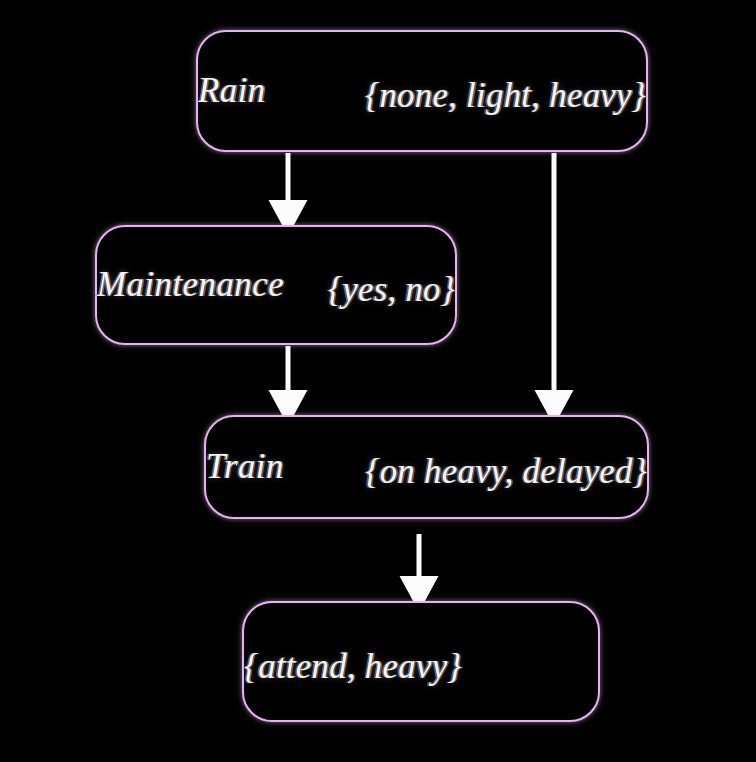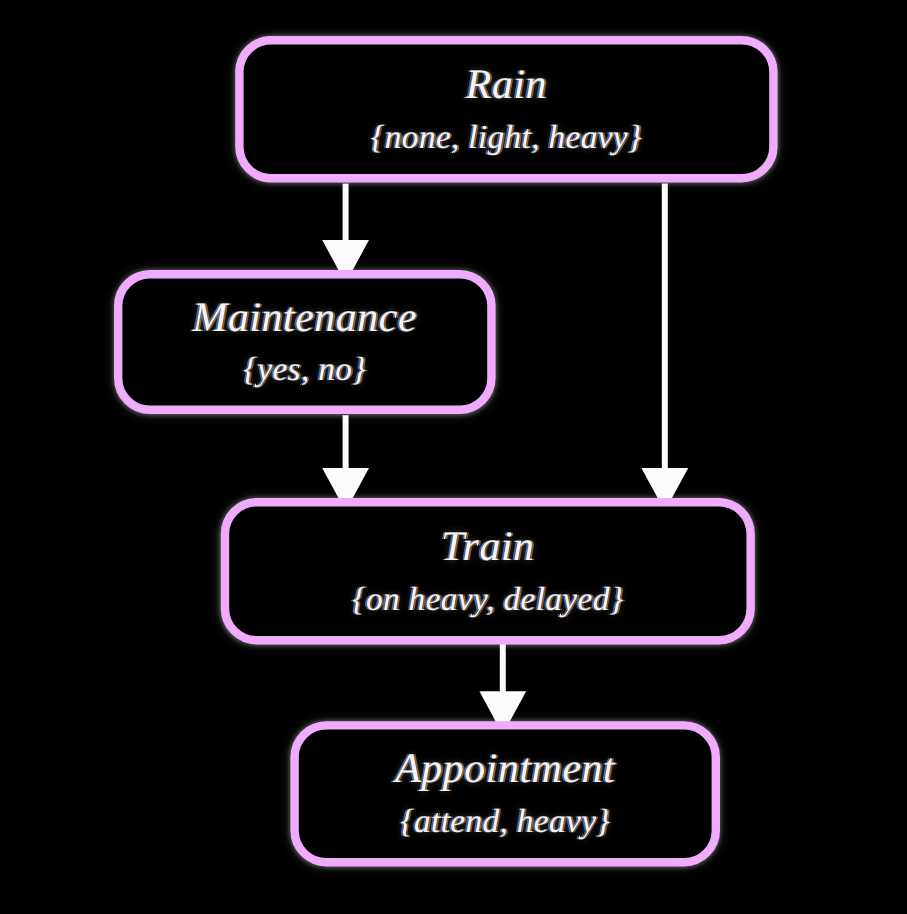--- a/index.html
+++ b/index.html
@@ -27,60 +27,60 @@
     left: 0;
     top: 0;
     width: 756px;
     height: 762px;
     pointer-events: none;
   }
 
   .node {
     position: absolute;
     box-sizing: border-box;
-    border: 7px solid #f0abfc;
+    border: 2px solid #f0abfc;
     border-radius: 30px;
     background: #000000;
     display: flex;
-    flex-direction: column;
+    flex-direction: row;
     align-items: center;
-    justify-content: center;
+    justify-content: space-between;
     text-align: center;
     color: #f7f4ef;
     font-style: italic;
     line-height: 1.08;
     box-shadow:
       0 0 4px rgba(255,255,255,0.35),
       0 0 10px rgba(255,255,255,0.16);
     z-index: 2;
   }
 
   .node-title {
     font-size: 35px;
     letter-spacing: 0.4px;
     text-shadow:
       -1.6px 0 0 rgba(80,140,235,0.70),
        1.6px 0 0 rgba(245,150,60,0.55),
        0 0 6px rgba(255,255,255,0.30);
   }
 
   .node-states {
-    font-size: 28px;
+    font-size: 35px;
     letter-spacing: 0.2px;
     margin-top: 10px;
     text-shadow:
       -1.6px 0 0 rgba(80,140,235,0.70),
        1.6px 0 0 rgba(245,150,60,0.55),
        0 0 6px rgba(255,255,255,0.30);
   }
 
   
   #node-rain        { left: 196px; top:  30px; width: 452px; height: 122px; }
-  #node-maintenance { left:  95px; top: 225px; width: 318px; height: 120px; }
-  #node-train       { left: 184px; top: 415px; width: 445px; height: 122px; }
+  #node-maintenance { left:  95px; top: 225px; width: 362px; height: 120px; }
+  #node-train       { left: 204px; top: 415px; width: 445px; height: 104px; }
   #node-appointment { left: 242px; top: 601px; width: 358px; height: 121px; }
 </style>
 </head>
 <body>
 
 <div id="canvas">
 
   <svg id="edge-layer" viewBox="0 0 756 762">
     <defs>
       <marker id="arrowhead" markerWidth="9" markerHeight="9" refX="3.2" refY="4.5" orient="auto" markerUnits="strokeWidth">
@@ -106,17 +106,16 @@
     <div class="node-title">Maintenance</div>
     <div class="node-states">{yes, no}</div>
   </div>
 
   <div class="node" id="node-train">
     <div class="node-title">Train</div>
     <div class="node-states">{on heavy, delayed}</div>
   </div>
 
   <div class="node" id="node-appointment">
-    <div class="node-title">Appointment</div>
     <div class="node-states">{attend, heavy}</div>
   </div>
 
 </div>
 
 </body></html>

